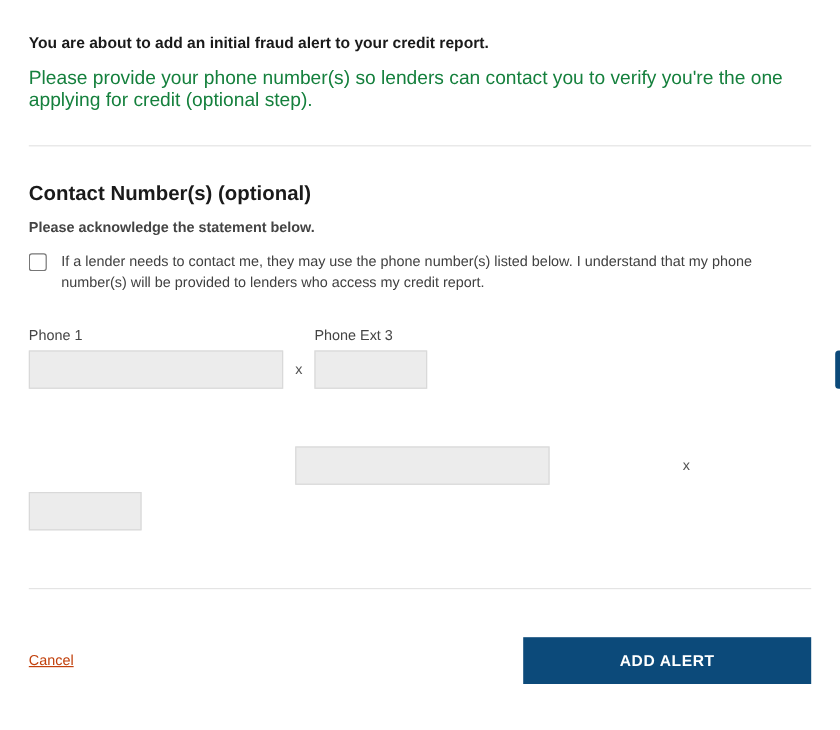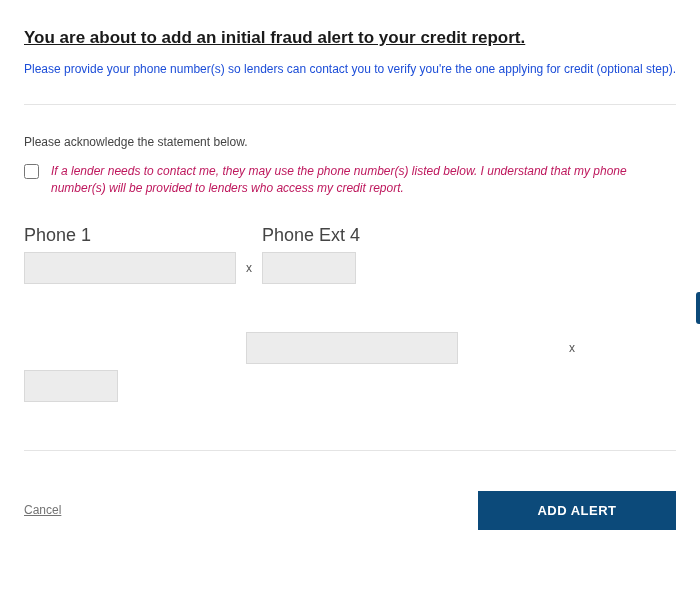--- a/index.html
+++ b/index.html
@@ -8,77 +8,76 @@
       background: #fff;
       color: #333;
       width: 700px;
       height: 608px;
       position: relative;
     }
     .container {
       padding: 28px 24px 24px 24px;
     }
     .page-title {
-      font-size: 17px;
+      font-size: 13px;
       font-weight: bold;
       color: #1a1a1a;
       margin-bottom: 14px;
-      text-decoration: underline;
     }
     .page-subtext {
-      font-size: 12px;
-      color: #1d4ed8;
+      font-size: 16px;
+      color: #15803d;
       margin-bottom: 28px;
     }
     .hr {
       border: none;
       border-top: 1px solid #e4e4e4;
       margin-bottom: 30px;
     }
     .section-title {
       font-size: 17px;
       font-weight: bold;
       color: #1a1a1a;
       margin-bottom: 10px;
     }
     .section-subtext {
       font-size: 12px;
       color: #444;
       margin-bottom: 14px;
+      font-weight: bold;
     }
     .ack-row {
       display: flex;
       align-items: flex-start;
       gap: 12px;
       margin-bottom: 28px;
     }
     .ack-row input[type="checkbox"] {
       width: 15px;
       height: 15px;
       margin-top: 1px;
       flex-shrink: 0;
       accent-color: #0b5e8f;
     }
     .ack-text {
       font-size: 12px;
-      color: #be185d;
+      color: #404040;
       line-height: 1.4;
-      font-style: italic;
     }
     .phone-grid {
       display: grid;
       grid-template-columns: 212px auto 1fr;
       column-gap: 10px;
       row-gap: 6px;
       align-items: center;
       margin-bottom: 48px;
       width: 100%;
     }
     .field-label {
-      font-size: 18px;
+      font-size: 12px;
       color: #444;
     }
     .phone-input {
       width: 212px;
       height: 32px;
       background: #ececec;
       border: 1px solid #d9d9d9;
       font-size: 13px;
       padding: 0 8px;
     }
@@ -100,33 +99,33 @@
       border-top: 1px solid #e4e4e4;
       margin-bottom: 40px;
     }
     .footer-row {
       display: flex;
       justify-content: space-between;
       align-items: center;
     }
     .cancel-link {
       font-size: 12px;
-      color: #737373;
+      color: #c2410c;
       text-decoration: underline;
       cursor: pointer;
     }
     .add-alert-btn {
       background: #0c4a7a;
       color: #fff;
       border: none;
       font-size: 13px;
       font-weight: bold;
       letter-spacing: 0.5px;
       padding: 12px 17px;
-      width: 198px;
+      width: 240px;
       text-align: center;
       cursor: pointer;
     }
     .feedback-tab {
       position: absolute;
       right: 0;
       top: 292px;
       width: 4px;
       height: 32px;
       background: #0c4a7a;
@@ -136,31 +135,32 @@
   </style>
 </head>
 <body>
 
 <div class="container">
   <h1 class="page-title">You are about to add an initial fraud alert to your credit report.</h1>
   <p class="page-subtext">Please provide your phone number(s) so lenders can contact you to verify you're the one applying for credit (optional step).</p>
 
   <hr class="hr">
 
+  <h2 class="section-title">Contact Number(s) (optional)</h2>
   <p class="section-subtext">Please acknowledge the statement below.</p>
 
   <div class="ack-row">
     <input type="checkbox" style="">
     <label class="ack-text">If a lender needs to contact me, they may use the phone number(s) listed below. I understand that my phone number(s) will be provided to lenders who access my credit report.</label>
   </div>
 
   <div class="phone-grid">
     <div class="field-label">Phone 1</div>
     <div></div>
-    <div class="field-label">Phone Ext 4</div>
+    <div class="field-label">Phone Ext 3</div>
 
     <input class="phone-input" type="text" style="">
     <span class="x-sep">x</span>
     <input class="ext-input" type="text" style="">
   </div>
 
   <div class="phone-grid">
     <div></div>
 
     <input class="phone-input" type="text" style="">

